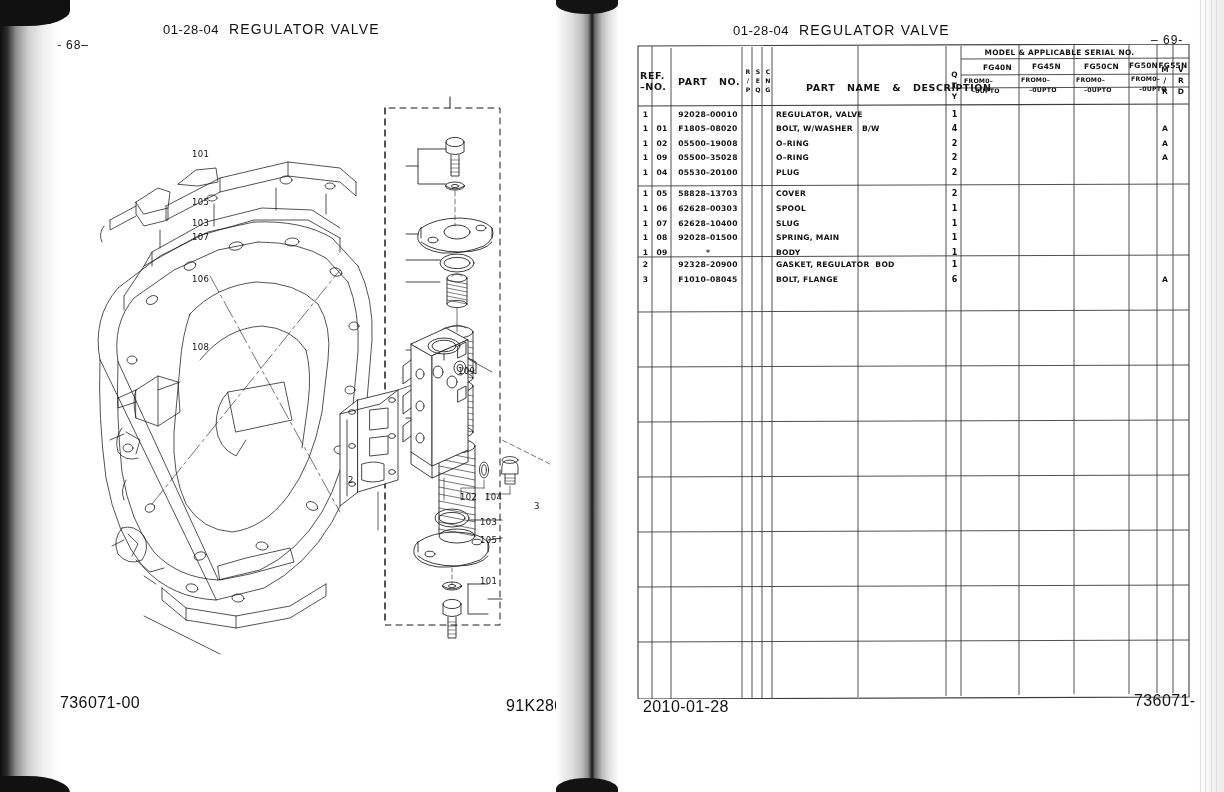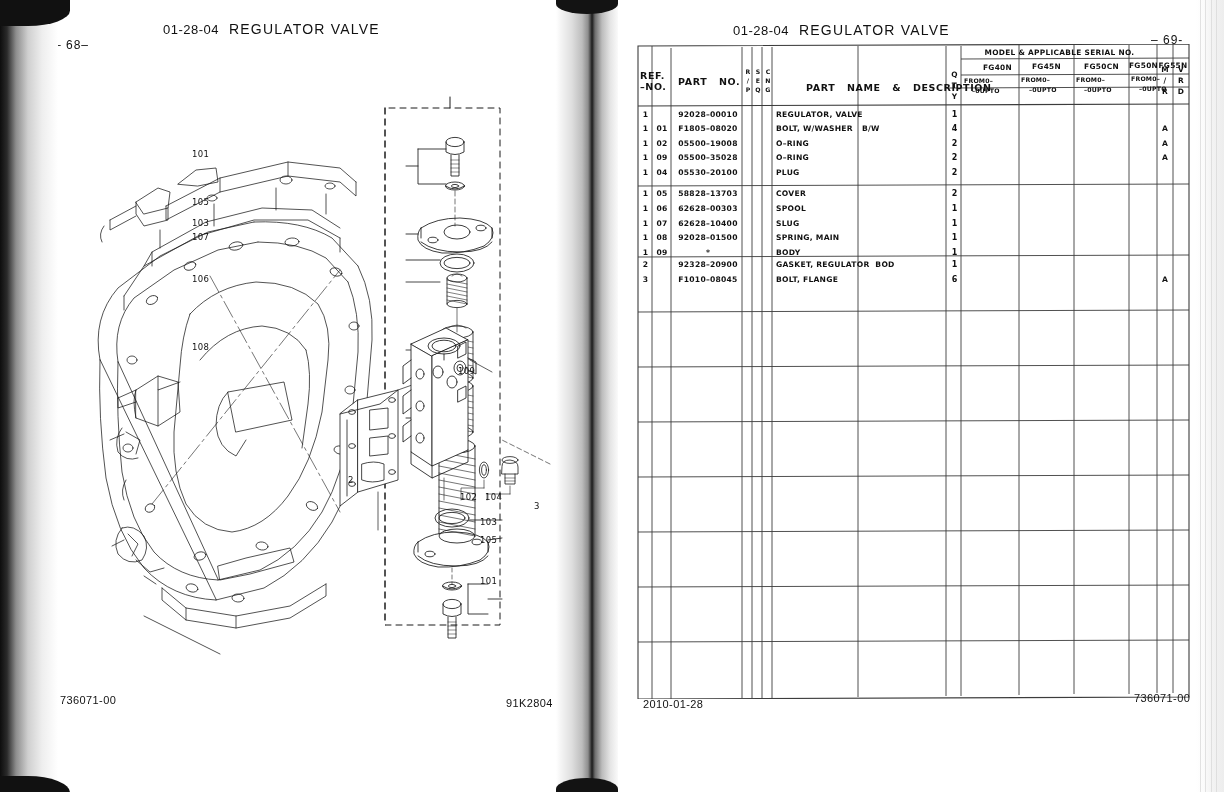--- a/index.html
+++ b/index.html
@@ -25,21 +25,21 @@
   #gutter-bot{position:absolute;left:556px;bottom:-8px;width:62px;height:22px;background:#131313;border-radius:50% 50% 0 0;}
   #edge-right{left:1196px;width:28px;
     background:linear-gradient(to right,#ffffff 0,#fbfbfb 8px,#f3f3f3 16px,#ededed 28px);}
   .streak{position:absolute;top:0;height:792px;width:1px;background:#d8d8d8;opacity:.75;}
 
   
   .t{position:absolute;white-space:pre;color:#111;}
   .hdr-code{font-size:13px;letter-spacing:.5px;}
   .hdr-title{font-size:14px;letter-spacing:1.2px;}
   .pgno{font-size:12px;letter-spacing:1px;}
-  .foot{font-size:11px;letter-spacing:.4px;}
+  .foot{font-size:16px;letter-spacing:.4px;}
 
   
   #tablewrap{position:absolute;left:636px;top:44px;width:555px;height:655px;}
   #tablewrap svg{position:absolute;left:0;top:0;}
   .cellT{position:absolute;white-space:pre;color:#111;
          font-family:"DejaVu Sans", sans-serif;font-weight:700;}
   .hd{font-size:9.5px;letter-spacing:.6px;}
   .hd-sm{font-size:6.2px;letter-spacing:.2px;}
   .hd-mid{font-size:7.4px;letter-spacing:.3px;}
   .row{font-size:7.6px;letter-spacing:.25px;}

